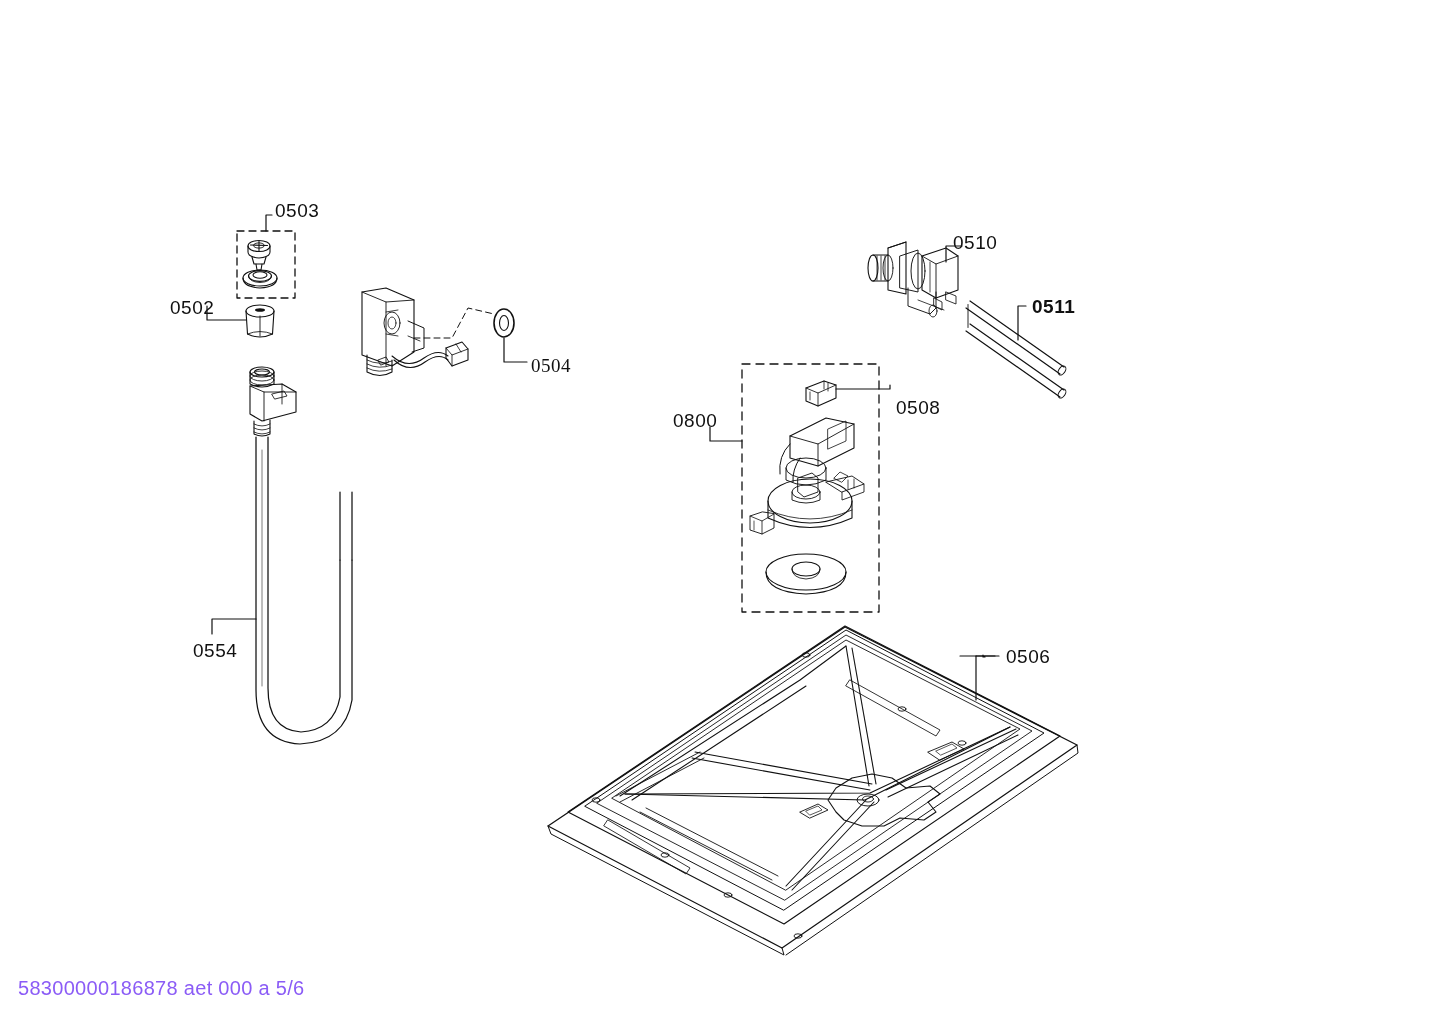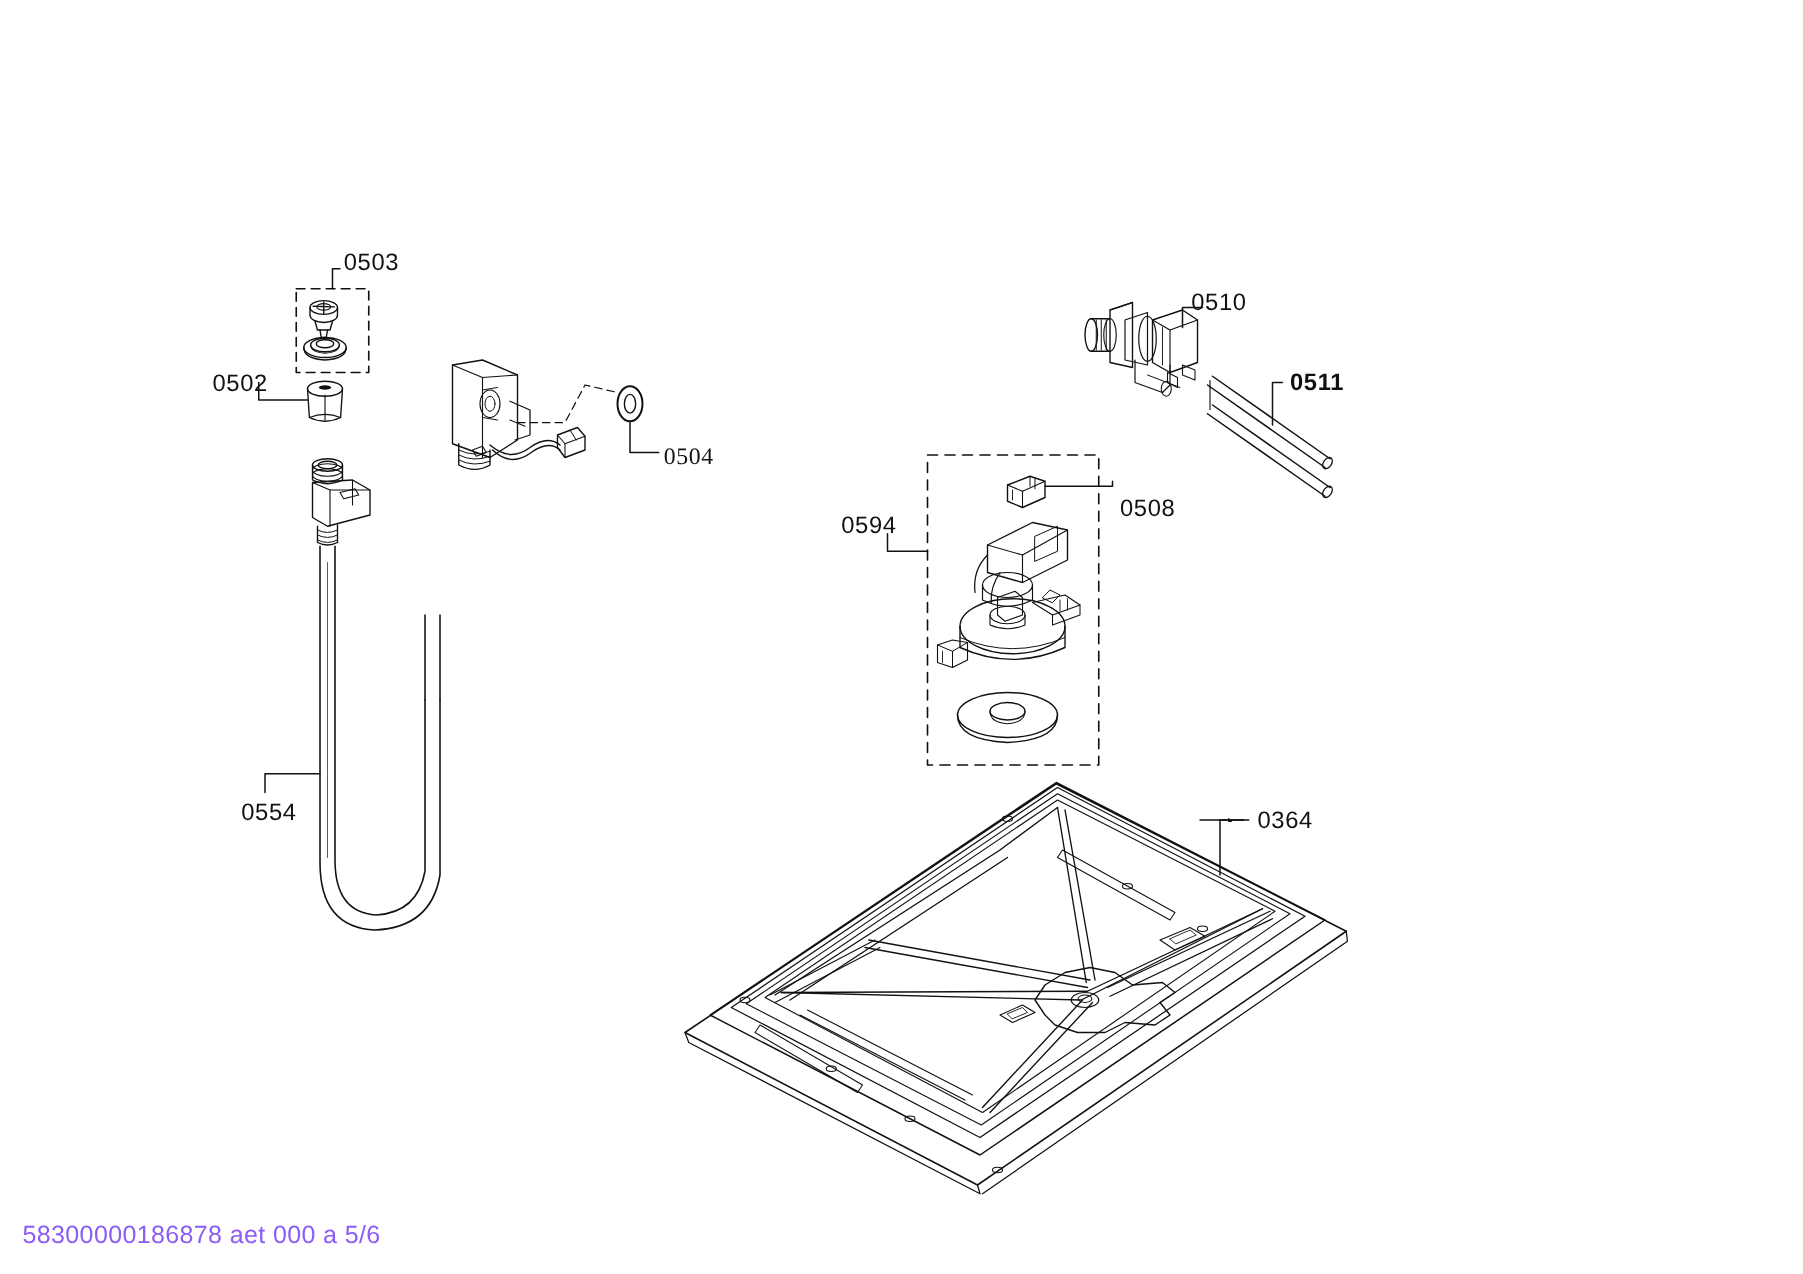--- a/index.html
+++ b/index.html
@@ -283,21 +283,21 @@
     <path d="M976 656 L976 700" stroke-width="1.2"></path>
     <path d="M976 656 L999 656" stroke-width="1.2"></path>
   </g>
 
 </svg>
 
 <div class="lbl" style="left:275px;top:200px;">0503</div>
 <div class="lbl" style="left:170px;top:297px;">0502</div>
 <div class="lbl" style="left:531px;top:355px;font-family:Liberation Serif, serif;">0504</div>
 <div class="lbl" style="left:193px;top:640px;">0554</div>
-<div class="lbl" style="left:673px;top:410px;">0594</div>
+<div class="lbl" style="left:673px;top:410px;">0800</div>
 <div class="lbl" style="left:896px;top:397px;">0508</div>
 <div class="lbl" style="left:953px;top:232px;">0510</div>
 <div class="lbl" style="left:1032px;top:296px;font-weight:bold;">0511</div>
-<div class="lbl" style="left:1006px;top:646px;">0364</div>
+<div class="lbl" style="left:1006px;top:646px;">0506</div>
 
 <div id="footer">58300000186878 aet 000 a 5/6</div>
 
 </div>
 
 </body></html>

